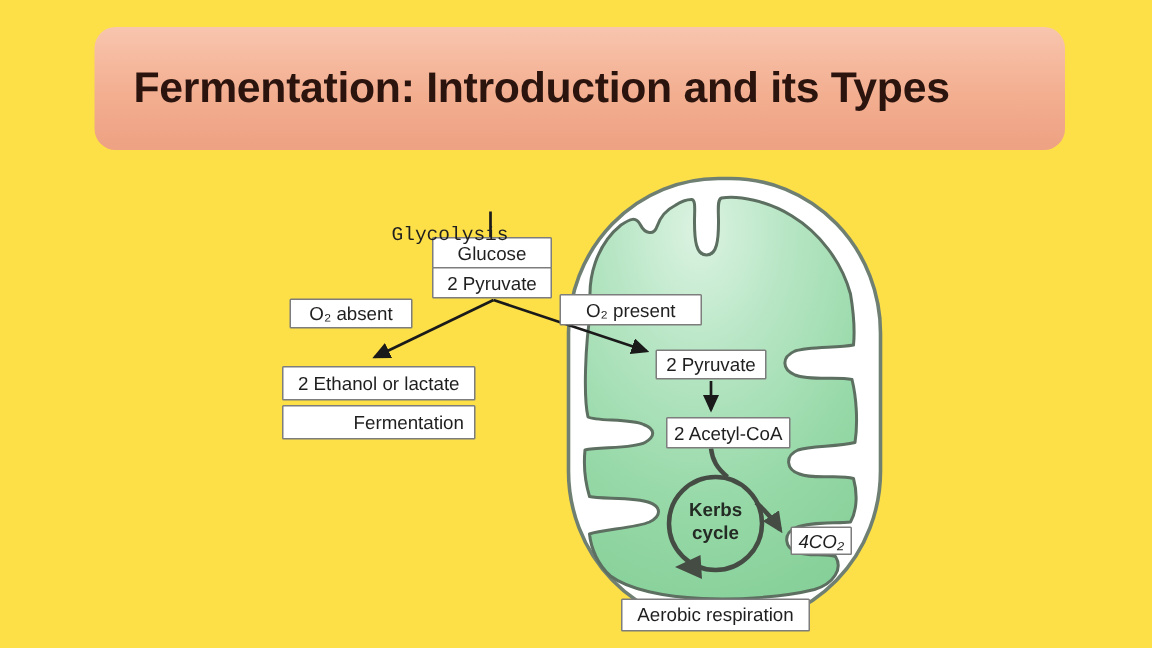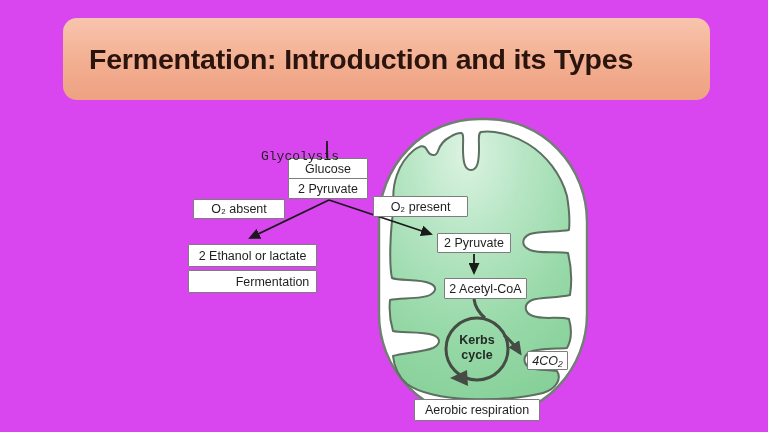--- a/index.html
+++ b/index.html
@@ -1,19 +1,19 @@
 <!DOCTYPE html>
 <html style="--banner-bg: #f3ae90; --banner-bg-light: #f8c5ae; --banner-text: #2b140e; --matrix-green: #92d6a3; --matrix-green-light: #d8f1de; --matrix-outline: #5c6f60; --membrane-outline: #6f8073; --box-border: #7d7d7d; --box-text: #1f1f1f; --arrow-black: #1a1a1a; --cycle-stroke: #454c44;"><head>
 <meta charset="utf-8">
 <style>
   html, body { margin: 0; padding: 0; background: #fff; }
   .slide {
     position: relative;
     width: 768px; height: 432px;
-    background: #d946ef;
+    background: #fde047;
     overflow: hidden;
     font-family: "Liberation Sans", sans-serif;
   }
   .banner {
     position: absolute; left: 63px; top: 18px;
     width: 647px; height: 82px;
     box-sizing: border-box;
     border-radius: 14px;
     background: linear-gradient(180deg,
       var(--banner-bg-light, #f8c5ae) 0%,
@@ -152,21 +152,21 @@
     <path d="M 504 335 C 512 342, 516 347, 520 353" class="cyc" marker-end="url(#ac)"></path>
     <polygon points="450,378 467,370 468,386" fill="#454c44"></polygon>
   </svg>
 
   <div class="nbox" style="left:288px; top:118px; width:80px; height:21px;margin-top:40px;">Glucose</div>
 
   <div class="free-label" style="left:261px; top:149px;font-family:Liberation Mono, monospace;">Glycolysis</div>
 
   <div class="nbox" style="left:288px; top:178px; width:80px; height:21px;">2 Pyruvate</div>
 
-  <div class="nbox" style="left:193px; top:199px; width:92px; height:20px;">O₂ absent</div>
+  <div class="nbox" style="left:193px; top:199px; width:82px; height:20px;">O₂ absent</div>
 
   <div class="nbox" style="left:188px; top:244px; width:129px; height:23px;">2 Ethanol or lactate</div>
 
   <div class="nbox" style="left:188px; top:270px; width:129px; height:23px;padding-left:40px;">Fermentation</div>
 
   <div class="nbox" style="left:373px; top:196px; width:95px; height:21px;">O₂ present</div>
 
   <div class="nbox" style="left:437px; top:233px; width:74px; height:20px;">2 Pyruvate</div>
 
   <div class="nbox" style="left:444px; top:278px; width:83px; height:21px;">2 Acetyl-CoA</div>

